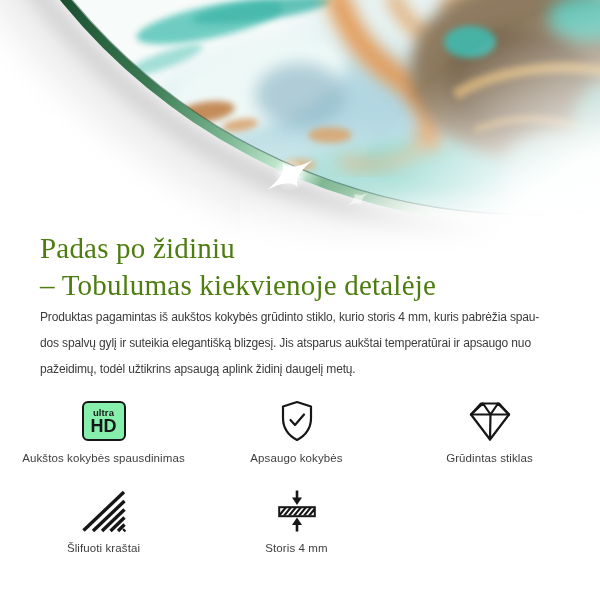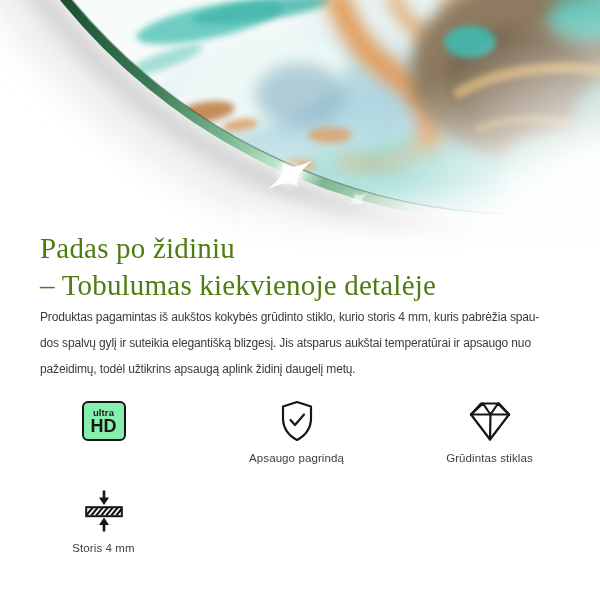--- a/index.html
+++ b/index.html
@@ -143,48 +143,64 @@
 <div class="features">
 
 
   <div class="feature">
     <div class="icon-slot">
       <div class="uhd">
         <span class="t1">ultra</span>
         <span class="t2">HD</span>
       </div>
     </div>
+    <div class="flabel">Aukštos kokybės spausdinimas</div>
   </div>
 
   <div class="feature">
     <div class="icon-slot">
       <svg width="40" height="44" viewBox="0 0 40 44">
         <g class="ic">
           <path d="M20,3 L34,7.5 V19 C34,29.5 28.5,36.5 20,41 C11.5,36.5 6,29.5 6,19 V7.5 Z"></path>
           <polyline points="13.5,21 18,26 27,15.5"></polyline>
         </g>
       </svg>
     </div>
-    <div class="flabel">Apsaugo pagrindą</div>
+    <div class="flabel">Apsaugo kokybės</div>
   </div>
 
   <div class="feature">
     <div class="icon-slot">
       <svg width="46" height="42" viewBox="0 0 46 42">
         <g class="ic" stroke-width="2">
           <path d="M4,14.5 L14,3.5 H32 L42,14.5 L23,39.5 Z"></path>
           <polyline points="4,14.5 16,3.5 23.5,14.5 31,3.5 42,14.5"></polyline>
           <line x1="4" y1="14.5" x2="42" y2="14.5"></line>
           <line x1="23.5" y1="14.5" x2="23" y2="39.5"></line>
         </g>
       </svg>
     </div>
     <div class="flabel">Grūdintas stiklas</div>
   </div>
 
+  <div class="feature">
+    <div class="icon-slot">
+      <svg width="46" height="44" viewBox="0 0 46 44">
+        <g stroke="#161616" stroke-width="3.4" stroke-linecap="butt">
+          <line x1="2.5" y1="41.5" x2="43" y2="3"></line>
+          <line x1="12" y1="42" x2="43.5" y2="12"></line>
+          <line x1="21" y1="42" x2="43.5" y2="20.5"></line>
+          <line x1="29.5" y1="42" x2="43.5" y2="28.5"></line>
+          <line x1="37" y1="42" x2="43.5" y2="35.5"></line>
+          <line x1="42.5" y1="42" x2="44" y2="40.5"></line>
+        </g>
+      </svg>
+    </div>
+    <div class="flabel">Šlifuoti kraštai</div>
+  </div>
 
   <div class="feature">
     <div class="icon-slot">
       <svg width="44" height="46" viewBox="0 0 44 46">
         <defs>
             <clipPath id="barclip">
               <rect x="5" y="20" width="34" height="7.5"></rect>
             </clipPath>
           </defs>
         <g stroke="#161616" stroke-width="2.2" clip-path="url(#barclip)">

